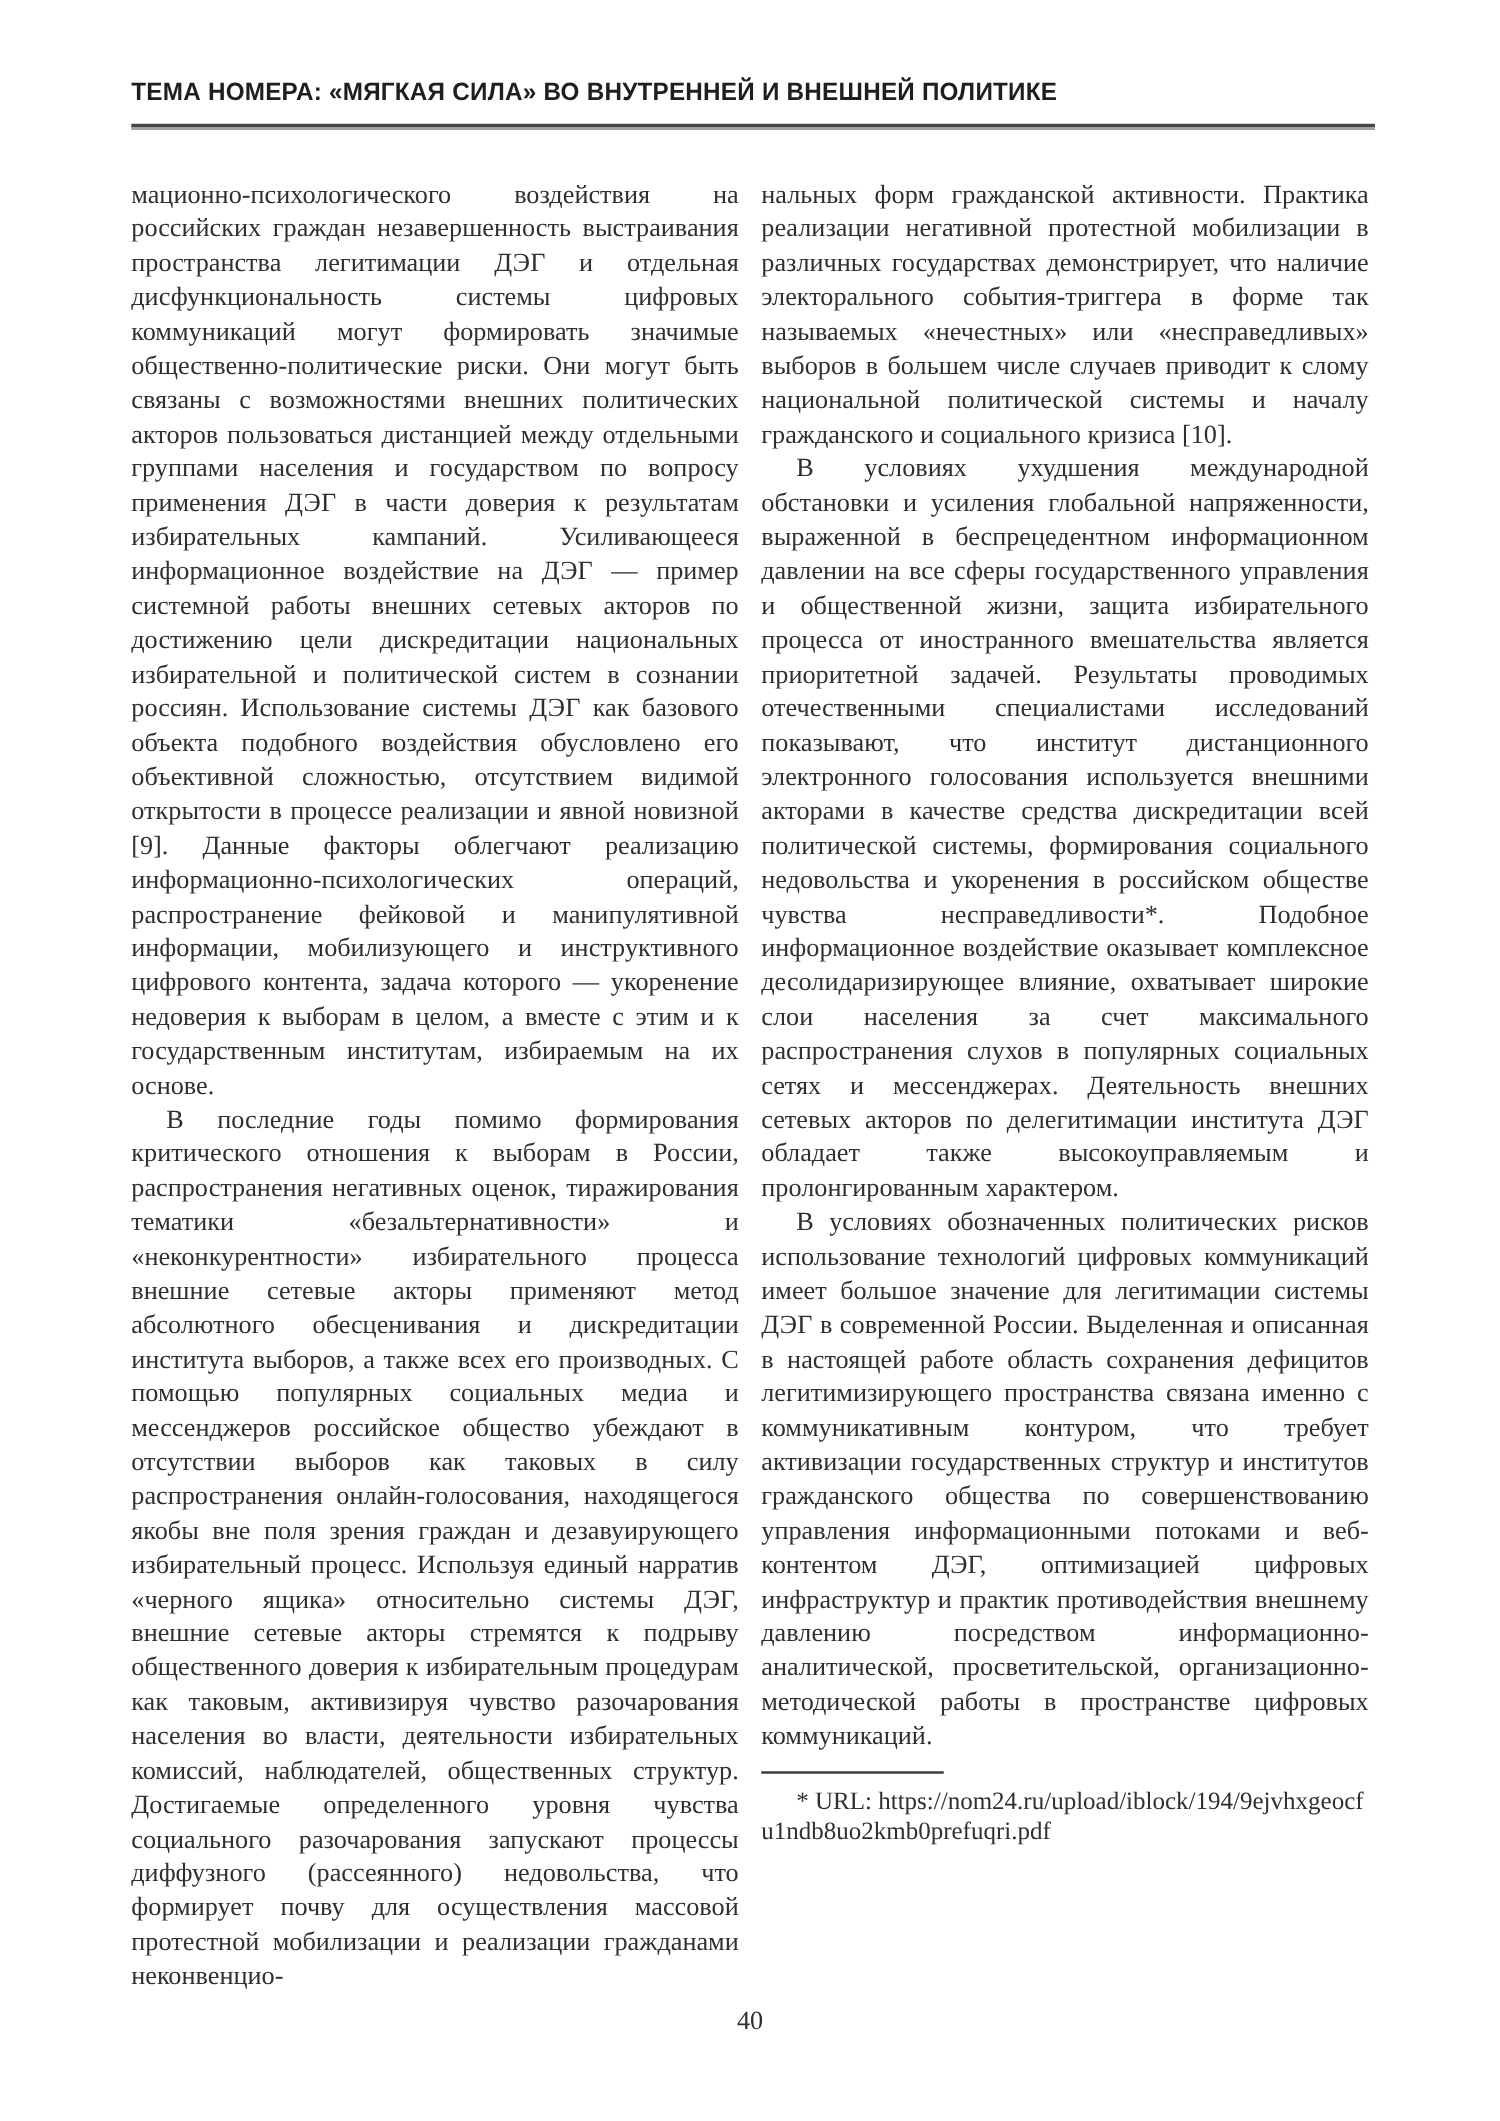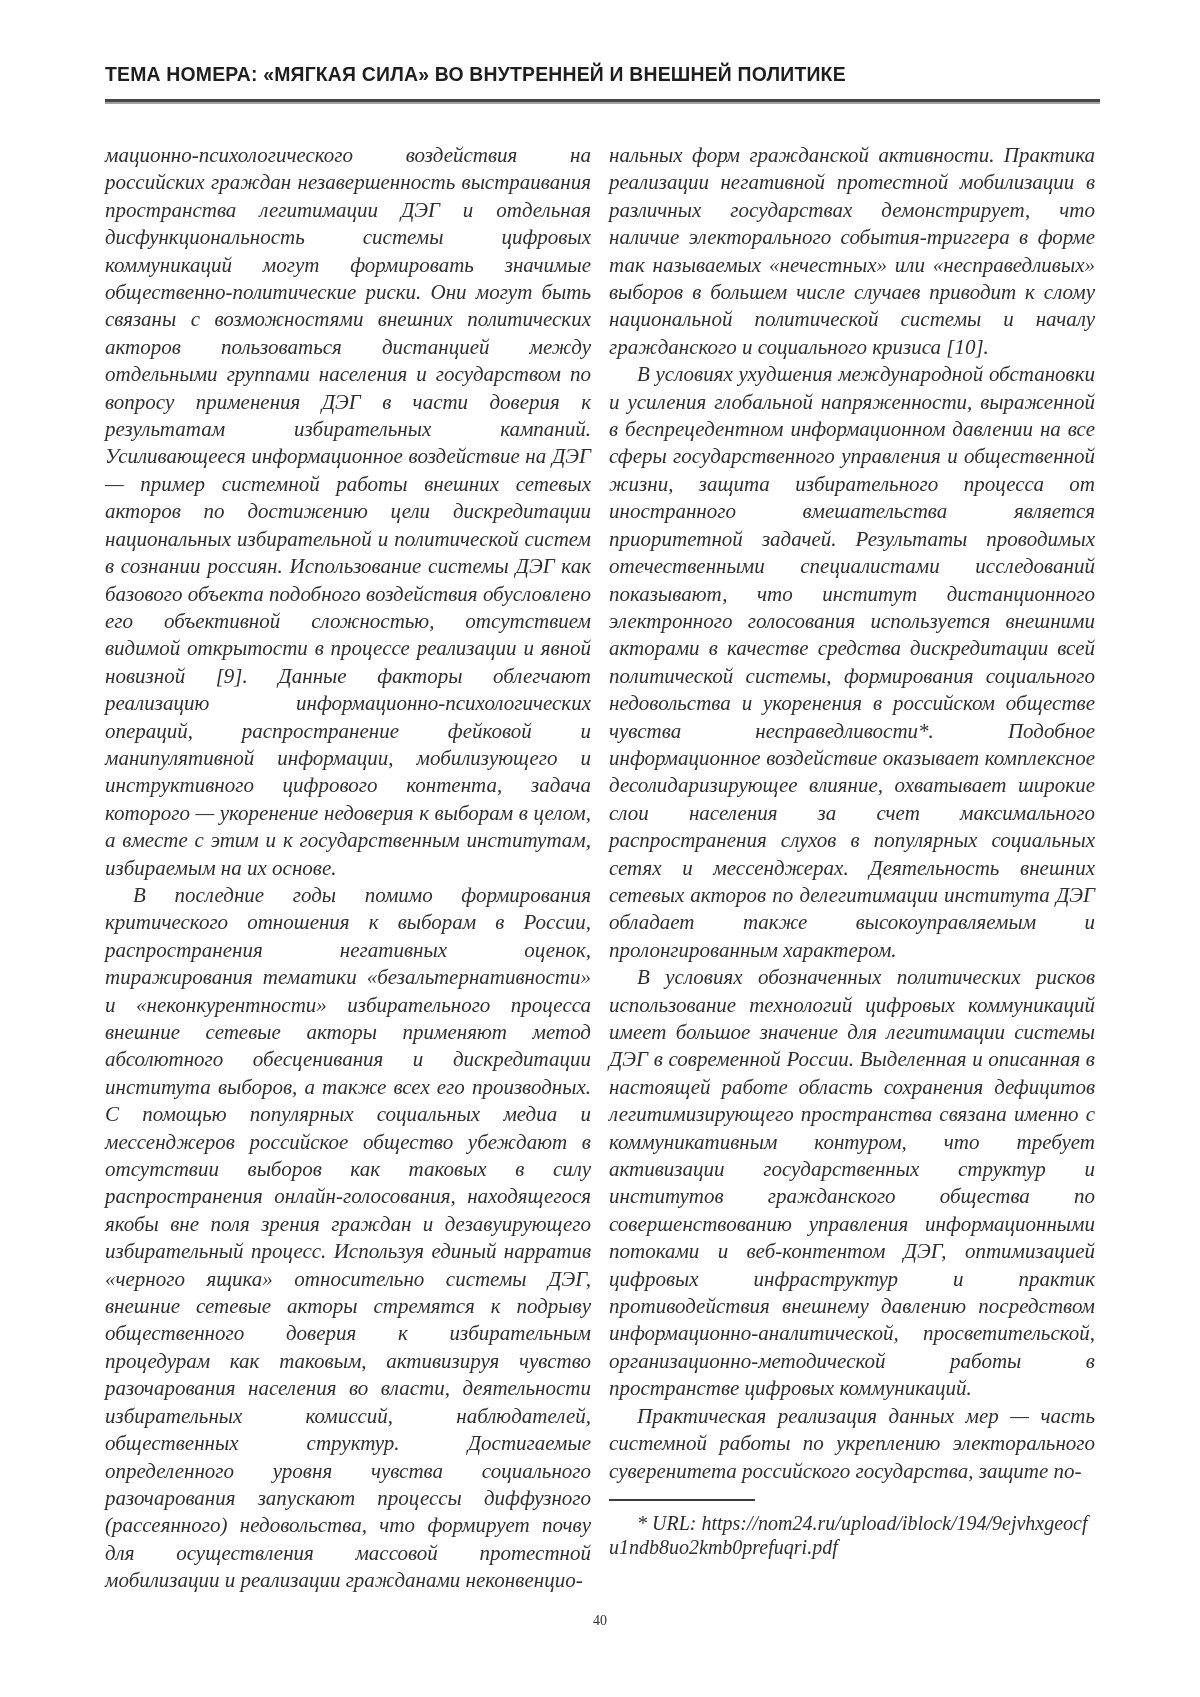--- a/index.html
+++ b/index.html
@@ -33,21 +33,21 @@
   }
   .columns {
     display: flex;
     gap: 18px;
     margin: 38px 105px 0 105px;
     font-size: 21px;
     line-height: 27.4px;
     text-align: justify;
   }
   .column { flex: 1 1 0; min-width: 0; }
-  .column p { margin: 0; text-indent: 28px; font-style: italic; }
+  .column p { margin: 0; text-indent: 28px; }
   .column p.no-indent { text-indent: 0; }
   .footnote { margin-top: 14px; text-align: left; }
   .footnote-rule {
     width: 146px;
     height: 0;
     border-top: 2px solid #3c3c3c;
     margin-bottom: 10px;
   }
   .footnote-text {
     font-size: 20px;
@@ -56,21 +56,21 @@
     margin: 0;
     color: #2f2f2f;
   }
   .footnote-url { word-break: break-all; }
   .page-number {
     position: absolute;
     left: 0;
     right: 0;
     bottom: 68px;
     text-align: center;
-    font-size: 14px;
+    font-size: 21px;
     color: #2f2f2f;
   }
 </style>
 </head>
 <body>
 
 <div class="page">
 
   <div class="header">
     <span class="header-title">ТЕМА НОМЕРА: «МЯГКАЯ СИЛА» ВО ВНУТРЕННЕЙ И ВНЕШНЕЙ ПОЛИТИКЕ</span>
@@ -81,21 +81,20 @@
 
     <div class="column">
       <p class="no-indent">мационно-психологического воздействия на российских граждан незавершенность выстраивания пространства легитимации ДЭГ и отдельная дисфункциональность системы цифровых коммуникаций могут формировать значимые общественно-политические риски. Они могут быть связаны с возможностями внешних политических акторов пользоваться дистанцией между отдельными группами населения и государством по вопросу применения ДЭГ в части доверия к результатам избирательных кампаний. Усиливающееся информационное воздействие на ДЭГ — пример системной работы внешних сетевых акторов по достижению цели дискредитации национальных избирательной и политической систем в сознании россиян. Использование системы ДЭГ как базового объекта подобного воздействия обусловлено его объективной сложностью, отсутствием видимой открытости в процессе реализации и явной новизной [9]. Данные факторы облегчают реализацию информационно-психологических операций, распространение фейковой и манипулятивной информации, мобилизующего и инструктивного цифрового контента, задача которого — укоренение недоверия к выборам в целом, а вместе с этим и к государственным институтам, избираемым на их основе.</p>
       <p>В последние годы помимо формирования критического отношения к выборам в России, распространения негативных оценок, тиражирования тематики «безальтернативности» и «неконкурентности» избирательного процесса внешние сетевые акторы применяют метод абсолютного обесценивания и дискредитации института выборов, а также всех его производных. С помощью популярных социальных медиа и мессенджеров российское общество убеждают в отсутствии выборов как таковых в силу распространения онлайн-голосования, находящегося якобы вне поля зрения граждан и дезавуирующего избирательный процесс. Используя единый нарратив «черного ящика» относительно системы ДЭГ, внешние сетевые акторы стремятся к подрыву общественного доверия к избирательным процедурам как таковым, активизируя чувство разочарования населения во власти, деятельности избирательных комиссий, наблюдателей, общественных структур. Достигаемые определенного уровня чувства социального разочарования запускают процессы диффузного (рассеянного) недовольства, что формирует почву для осуществления массовой протестной мобилизации и реализации гражданами неконвенцио-</p>
     </div>
 
     <div class="column">
       <p class="no-indent">нальных форм гражданской активности. Практика реализации негативной протестной мобилизации в различных государствах демонстрирует, что наличие электорального события-триггера в форме так называемых «нечестных» или «несправедливых» выборов в большем числе случаев приводит к слому национальной политической системы и началу гражданского и социального кризиса [10].</p>
       <p>В условиях ухудшения международной обстановки и усиления глобальной напряженности, выраженной в беспрецедентном информационном давлении на все сферы государственного управления и общественной жизни, защита избирательного процесса от иностранного вмешательства является приоритетной задачей. Результаты проводимых отечественными специалистами исследований показывают, что институт дистанционного электронного голосования используется внешними акторами в качестве средства дискредитации всей политической системы, формирования социального недовольства и укоренения в российском обществе чувства несправедливости*. Подобное информационное воздействие оказывает комплексное десолидаризирующее влияние, охватывает широкие слои населения за счет максимального распространения слухов в популярных социальных сетях и мессенджерах. Деятельность внешних сетевых акторов по делегитимации института ДЭГ обладает также высокоуправляемым и пролонгированным характером.</p>
       <p>В условиях обозначенных политических рисков использование технологий цифровых коммуникаций имеет большое значение для легитимации системы ДЭГ в современной России. Выделенная и описанная в настоящей работе область сохранения дефицитов легитимизирующего пространства связана именно с коммуникативным контуром, что требует активизации государственных структур и институтов гражданского общества по совершенствованию управления информационными потоками и веб-контентом ДЭГ, оптимизацией цифровых инфраструктур и практик противодействия внешнему давлению посредством информационно-аналитической, просветительской, организационно-методической работы в пространстве цифровых коммуникаций.</p>
-      <p>Практическая реализация данных мер — часть системной работы по укреплению электорального суверенитета российского государства, защите по-</p>
 
       <div class="footnote">
         <div class="footnote-rule"></div>
         <p class="footnote-text">
           <span>*</span>
           <span>URL:</span>
           <span class="footnote-url">https://nom24.ru/upload/iblock/194/9ejvhxgeocfu1ndb8uo2kmb0prefuqri.pdf</span>
         </p>
       </div>
     </div>

